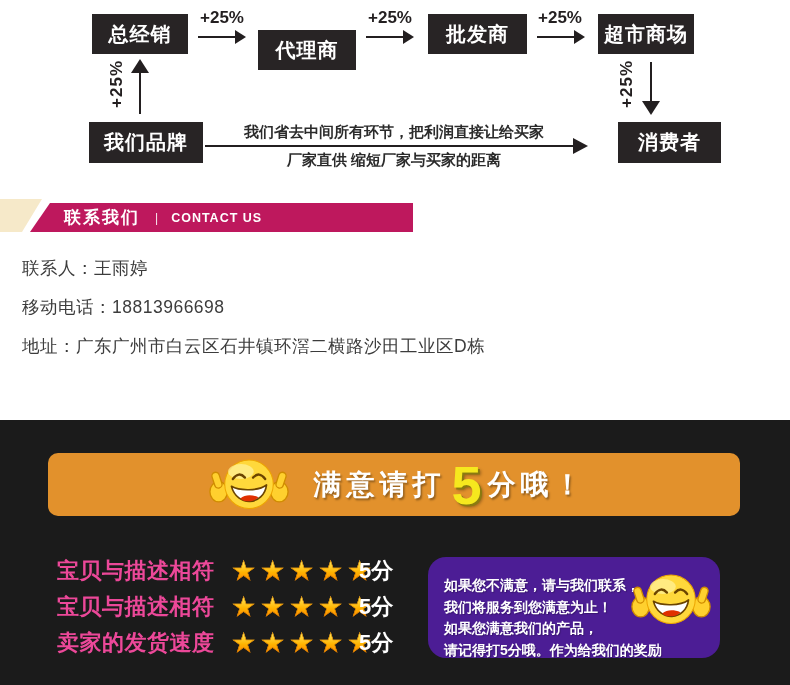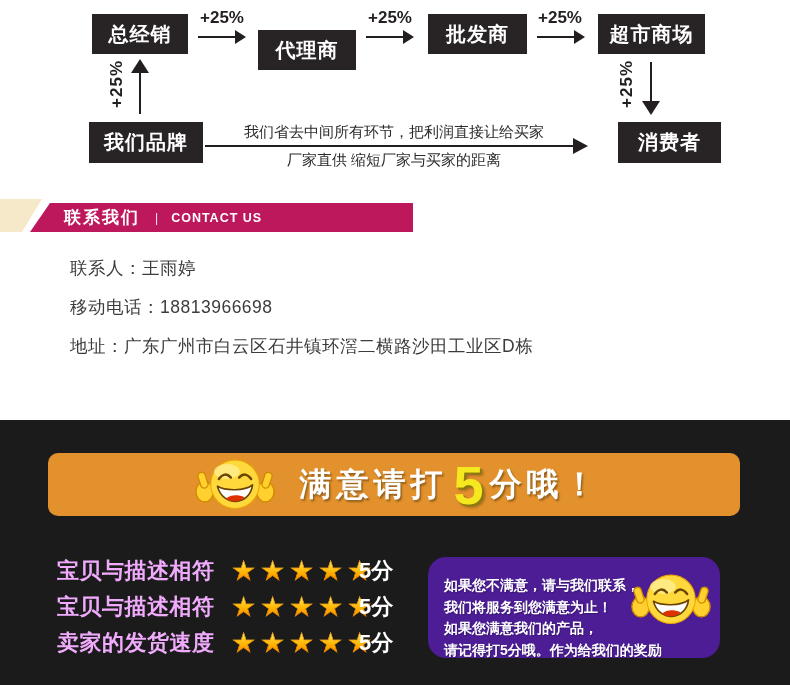--- a/index.html
+++ b/index.html
@@ -7,21 +7,21 @@
               font-family:"Liberation Sans","DejaVu Sans",sans-serif; }
   .page { position:relative; width:790px; height:685px; background:#fff; }
 
   
   .flow-box { position:absolute; height:40px; background:#282425; color:#fff;
               display:flex; align-items:center; justify-content:center;
               font-size:20px; font-weight:600; letter-spacing:1px; }
   .b1 { left:92px;  top:14px;  width:96px; }
   .b2 { left:258px; top:14px;  width:98px;margin-top:16px; }
   .b3 { left:428px; top:14px;  width:99px; }
-  .b4 { left:598px; top:14px;  width:107px; }
+  .b4 { left:598px; top:14px;  width:96px; }
   .b5 { left:89px;  top:122px; width:114px; height:41px; }
   .b6 { left:600px; top:122px; width:103px; height:41px;margin-left:18px; }
 
   .pct { position:absolute; width:50px; text-align:center; font-size:17px;
          font-weight:600; color:#231f20; }
   .p1 { left:197px; top:8px; } .p2 { left:365px; top:8px; } .p3 { left:535px; top:8px; }
 
   .arrow-h { position:absolute; top:36px; width:46px; height:2px; background:#231f20; }
   .arrow-h::after { content:''; position:absolute; right:-2px; top:-6px; width:0; height:0;
          border-left:11px solid #231f20; border-top:7px solid transparent; border-bottom:7px solid transparent; }
@@ -36,51 +36,51 @@
          border-left:9px solid transparent; border-right:9px solid transparent;
          border-top:14px solid #231f20; }
   .v-label { position:absolute; writing-mode:vertical-rl; transform:rotate(180deg);
          font-size:17px; font-weight:600; color:#231f20; letter-spacing:1px; }
   .vl1 { left:107px; top:60px; } .vl2 { left:617px; top:60px; }
 
   .long-arrow { position:absolute; left:205px; top:145px; width:380px; height:2px; background:#231f20; }
   .long-arrow::after { content:''; position:absolute; right:-3px; top:-7px; width:0; height:0;
          border-left:15px solid #231f20; border-top:8px solid transparent; border-bottom:8px solid transparent; }
   .mid-line { position:absolute; left:205px; width:378px; text-align:center;
-         font-size:15px; font-weight:400; color:#2b2b2b; }
+         font-size:15px; font-weight:700; color:#2b2b2b; }
   .ml1 { top:123px; } .ml2 { top:151px; }
 
   
   .accent { position:absolute; left:0; top:199px; width:42px; height:33px; background:#f6e9c9;
          clip-path:polygon(0 0,100% 0,calc(100% - 20px) 100%,0 100%); }
   .contact-bar { position:absolute; left:30px; top:203px; width:383px; height:29px; background:#be185d;
          clip-path:polygon(20px 0,100% 0,100% 100%,0 100%);
          display:flex; align-items:center; padding-left:34px; color:#fff; }
   .contact-bar .cn { font-size:17px; font-weight:700; letter-spacing:2px; }
   .contact-bar .pipe { font-size:12px; margin:0 13px 0 15px; opacity:.9; }
   .contact-bar .en { font-size:12.5px; font-weight:700; letter-spacing:1px; }
 
   .contact-rows { position:absolute; left:22px; top:257px; color:#3c3c3c; }
-  .contact-row { font-size:17.5px; line-height:22px; margin-bottom:17px; letter-spacing:0.5px;margin-left:48px; }
+  .contact-row { font-size:17.5px; line-height:22px; margin-bottom:17px; letter-spacing:0.5px; }
 
   
   .black { position:absolute; left:0; top:420px; width:790px; height:265px; background:#1b1b1b; }
 
   .banner { position:absolute; left:48px; top:453px; width:692px; height:63px;
          background:#e2912c; border-radius:10px;
          display:flex; align-items:center; justify-content:center; }
   .banner .emoji { width:96px; height:62px; margin-right:16px; flex:0 0 auto; }
-  .banner .txt { font-size:32px; font-weight:700; color:#fff; letter-spacing:5px;
+  .banner .txt { font-size:28px; font-weight:700; color:#fff; letter-spacing:5px;
          text-shadow:1.5px 2px 2px rgba(0,0,0,.35); }
   .banner .score { font-size:54px; font-weight:700; color:#f6e81e; margin:0 6px;
          text-shadow:2px 2px 0 #8a7a10, 3px 3px 3px rgba(0,0,0,.3); }
 
   .ratings { position:absolute; left:57px; top:558px; display:flex; flex-direction:column; gap:10px; }
   .rating-row { display:flex; align-items:center; height:26px; }
-  .rating-label { font-size:22px; font-weight:700; color:#f0abfc; width:168px; letter-spacing:0.5px; }
+  .rating-label { font-size:22px; font-weight:700; color:#ec4899; width:168px; letter-spacing:0.5px; }
   .stars { display:flex; margin-left:4px; margin-right:-15px; }
   .star { font-size:27px; line-height:26px; width:29px; text-align:center;
          background:linear-gradient(180deg,#ffe14d 18%,#ffb300 55%,#ff8d00 85%);
          -webkit-background-clip:text; background-clip:text; color:transparent;
          -webkit-text-stroke:0.5px #d97d00; }
   .rating-score { font-size:22px; font-weight:700; color:#fff; position:relative; z-index:2; }
 
   .notice { position:absolute; left:428px; top:557px; width:292px; height:101px;
          background:#4c1d95; border-radius:18px; padding:18px 14px 0 16px; color:#fff; }
   .notice-line { font-size:14px; font-weight:600; line-height:21.5px; white-space:nowrap;

